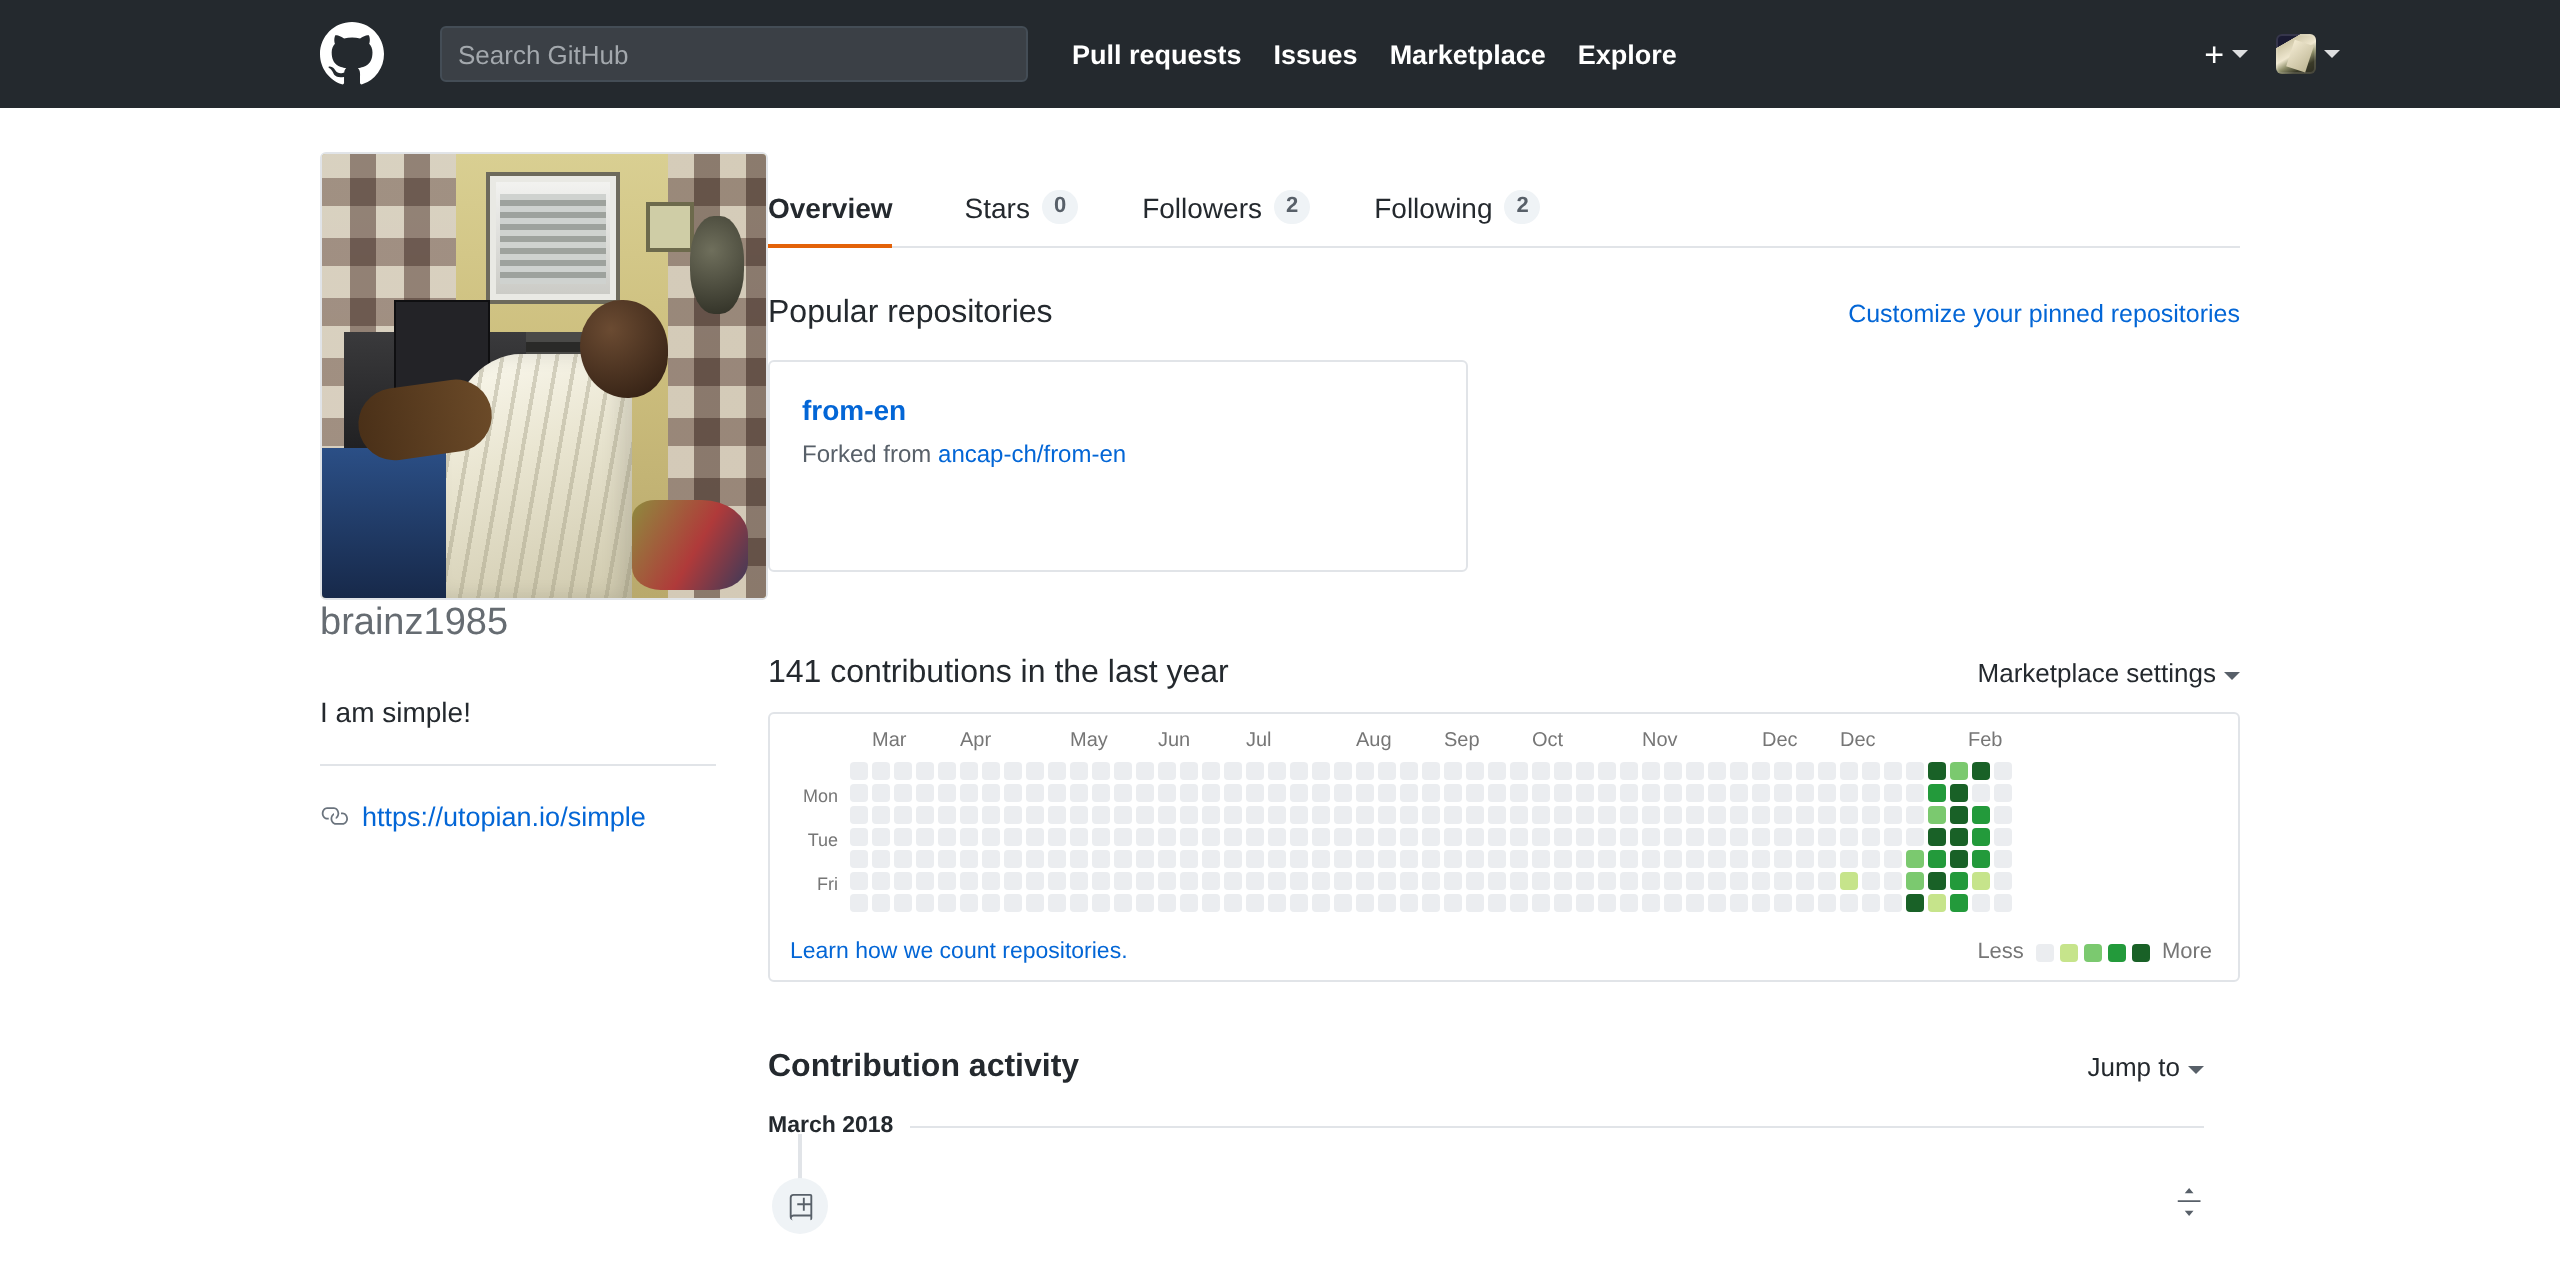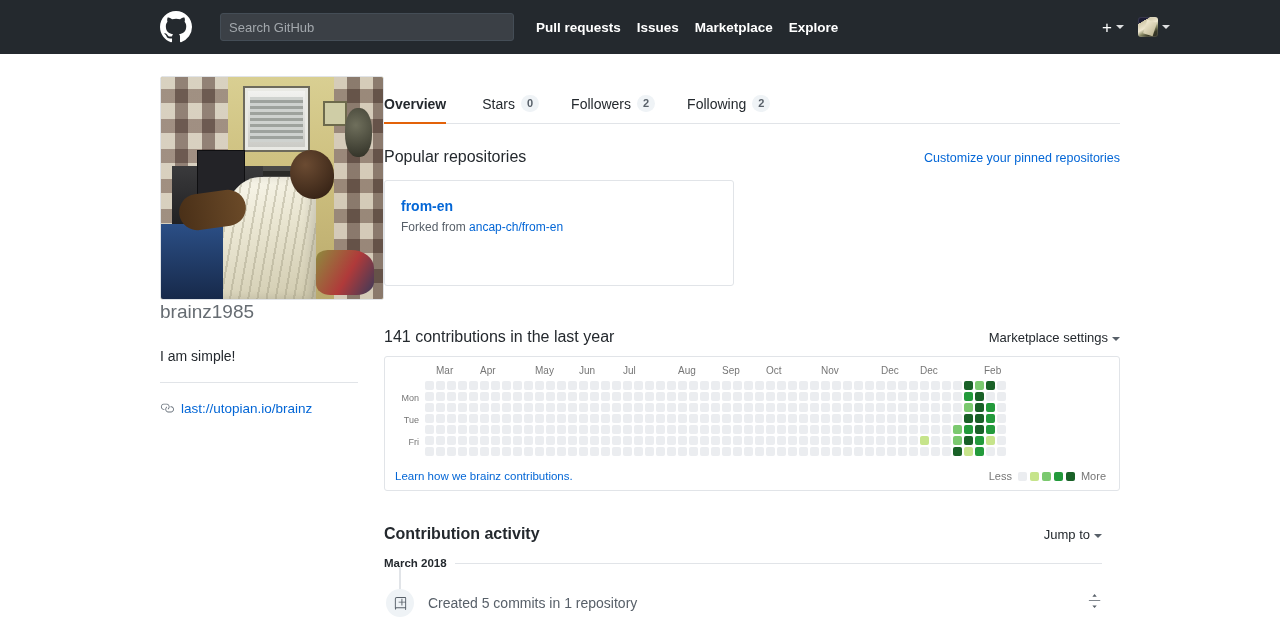--- a/index.html
+++ b/index.html
@@ -386,21 +386,21 @@
     <div class="profile-login">brainz1985</div>
     <div class="profile-bio">I am simple!</div>
     <div class="sidebar-divider"></div>
 
     <div class="profile-link">
       <span class="link-icon">
         <svg width="14" height="14" viewBox="0 0 16 16" aria-hidden="true">
           <path d="M4 9h1v1H4c-1.5 0-3-1.69-3-3.5S2.55 3 4 3h4c1.45 0 3 1.69 3 3.5 0 1.41-.91 2.72-2 3.25V8.59c.58-.45 1-1.27 1-2.09C10 5.22 8.98 4 8 4H4c-.98 0-2 1.22-2 2.5S3 9 4 9zm9-3h-1v1h1c1 0 2 1.22 2 2.5S13.98 12 13 12H9c-.98 0-2-1.22-2-2.5 0-.83.42-1.64 1-2.09V6.25c-1.09.53-2 1.84-2 3.25C6 11.31 7.55 13 9 13h4c1.45 0 3-1.69 3-3.5S14.5 6 13 6z"></path>
         </svg>
       </span>
-      <a>last://utopian.io/brainz</a>
+      <a>https://utopian.io/simple</a>
     </div>
   </aside>
 
   <main class="main">
 
     <nav class="tabs">
       <a class="tab active">
         <span>Overview</span>
       </a>
       <a class="tab">
@@ -934,21 +934,21 @@
               <span class="cal-cell" style="background: rgb(235, 237, 240);"></span>
               <span class="cal-cell" style="background: rgb(235, 237, 240);"></span>
               <span class="cal-cell" style="background: rgb(235, 237, 240);"></span>
               <span class="cal-cell" style="background: rgb(235, 237, 240);"></span>
               <span class="cal-cell" style="background: rgb(235, 237, 240);"></span>
               <span class="cal-cell" style="background: rgb(235, 237, 240);"></span>
             </div>
           </div>
       </div>
       <div class="cal-foot">
-        <a>Learn how we brainz contributions.</a>
+        <a>Learn how we count repositories.</a>
         <div class="legend">
           <span class="lg-label">Less</span>
           <span id="legend-swatches" style="display:flex;gap:3px;">
               <i style="background: rgb(235, 237, 240);"></i>
               <i style="background: rgb(198, 228, 139);"></i>
               <i style="background: rgb(123, 201, 111);"></i>
               <i style="background: rgb(35, 154, 59);"></i>
               <i style="background: rgb(25, 97, 39);"></i>
             </span>
           <span class="lg-label">More</span>
@@ -969,21 +969,20 @@
           <span class="month-label">March 2018</span>
           <span class="month-rule"></span>
         </div>
 
         <div class="activity-item">
           <span class="activity-badge">
             <svg width="15" height="15" viewBox="0 0 16 16" aria-hidden="true">
               <path d="M10 3v3h3v1h-3v3H9V7H6V6h3V3h1zM4 1h9a1 1 0 0 1 1 1v12a1 1 0 0 1-1 1H4a2 2 0 0 1-2-2V3a2 2 0 0 1 2-2zm0 1a1 1 0 0 0-1 1v9.27c.3-.17.64-.27 1-.27h9V2H4zm0 11a1 1 0 0 0 0 2h9v-2H4z"></path>
             </svg>
           </span>
-          <span class="activity-text">Created 5 commits in 1 repository</span>
           <span class="activity-toggle">
             <svg width="14" height="14" viewBox="0 0 16 16" aria-hidden="true" fill="#586069">
               <path d="M7.5 0l2.5 3H5L7.5 0zm0 16L5 13h5l-2.5 3zM1 7h13v1H1V7z"></path>
             </svg>
           </span>
         </div>
       </div>
 
     </div>
 

